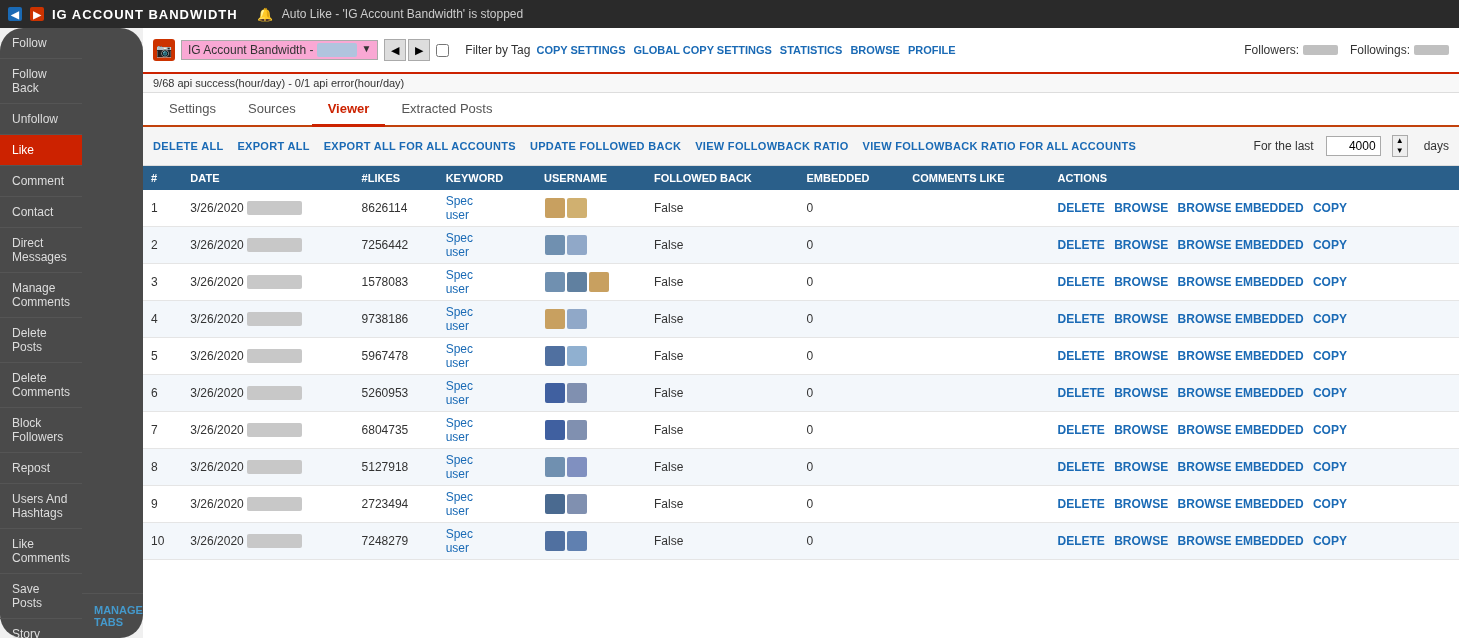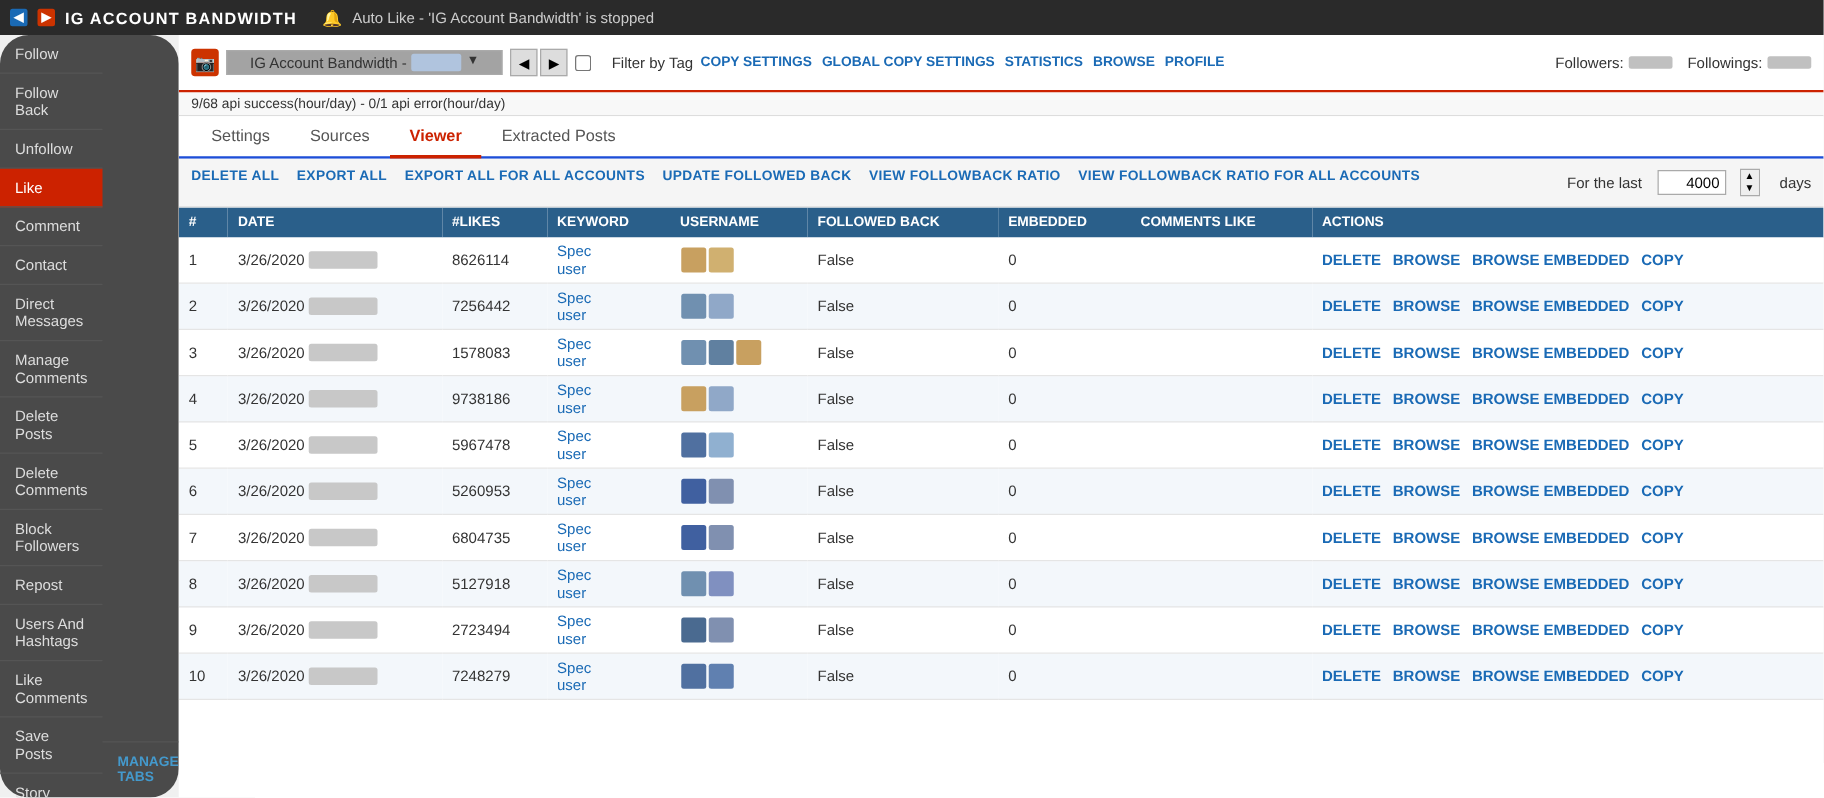--- a/index.html
+++ b/index.html
@@ -79,22 +79,22 @@
     .account-icon {
       width: 22px; height: 22px;
       background: #cc3300;
       border-radius: 3px;
       display: flex; align-items: center; justify-content: center;
       color: #fff; font-size: 13px;
     }
     .account-select {
       display: flex; align-items: flex-start;
       border: 1px solid #aaa;
-      padding: 2px 18px;
-      background: #a3a3a3;
+      padding: 2px 6px;
+      background: #f9a8d4;
       font-size: 12px;
       gap: 4px;
       min-width: 160px;
     }
     .account-select .select-bar {
       width: 40px; height: 14px; background: #b0c4de;
       border-radius: 2px;
     }
     .nav-arrows { display: flex; gap: 2px; }
     .nav-btn {
@@ -120,21 +120,21 @@
       padding: 3px 10px;
       font-size: 11px;
       color: #333;
       background: #f8f8f8;
       border-bottom: 1px solid #ddd;
     }
 
     
     .tabs-bar {
       display: flex;
-      border-bottom: 2px solid #1d4ed8;
+      border-bottom: 2px solid #c2410c;
       padding: 0 10px;
       gap: 0;
       background: #fff;
     }
     .tab {
       padding: 8px 16px;
       font-size: 13px;
       color: #555;
       cursor: pointer;
       border-bottom: 3px solid transparent;
@@ -142,21 +142,21 @@
     }
     .tab.active {
       color: #cc2200;
       border-bottom: 3px solid #cc2200;
       font-weight: bold;
     }
 
     
     .action-bar {
       display: flex;
-      align-items: flex-start;
+      align-items: center;
       padding: 8px 10px;
       gap: 14px;
       background: #f5f5f5;
       border-bottom: 1px solid #ddd;
       flex-wrap: wrap;
     }
     .action-link {
       color: #1a6ab5; font-size: 11px; font-weight: bold;
       cursor: pointer; letter-spacing: 0.3px;
     }

